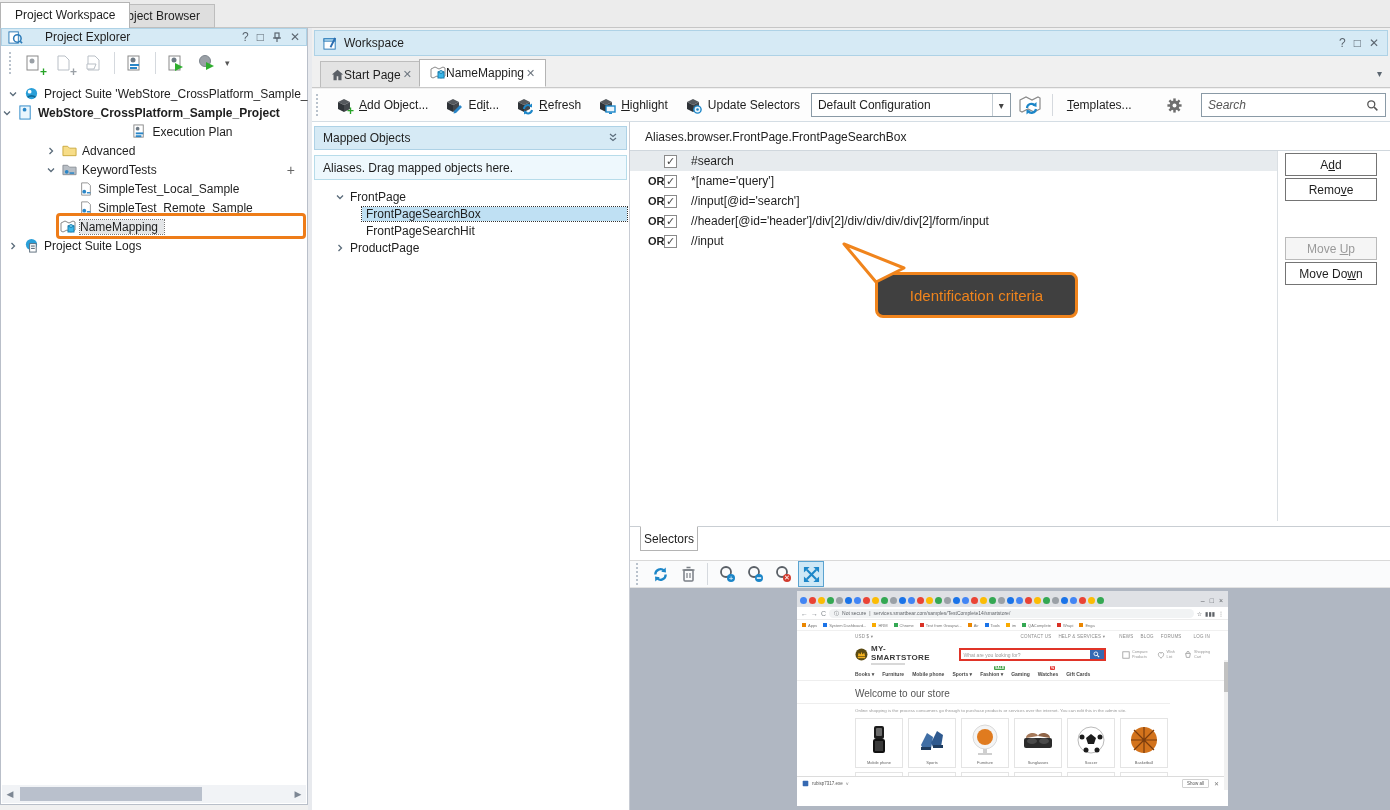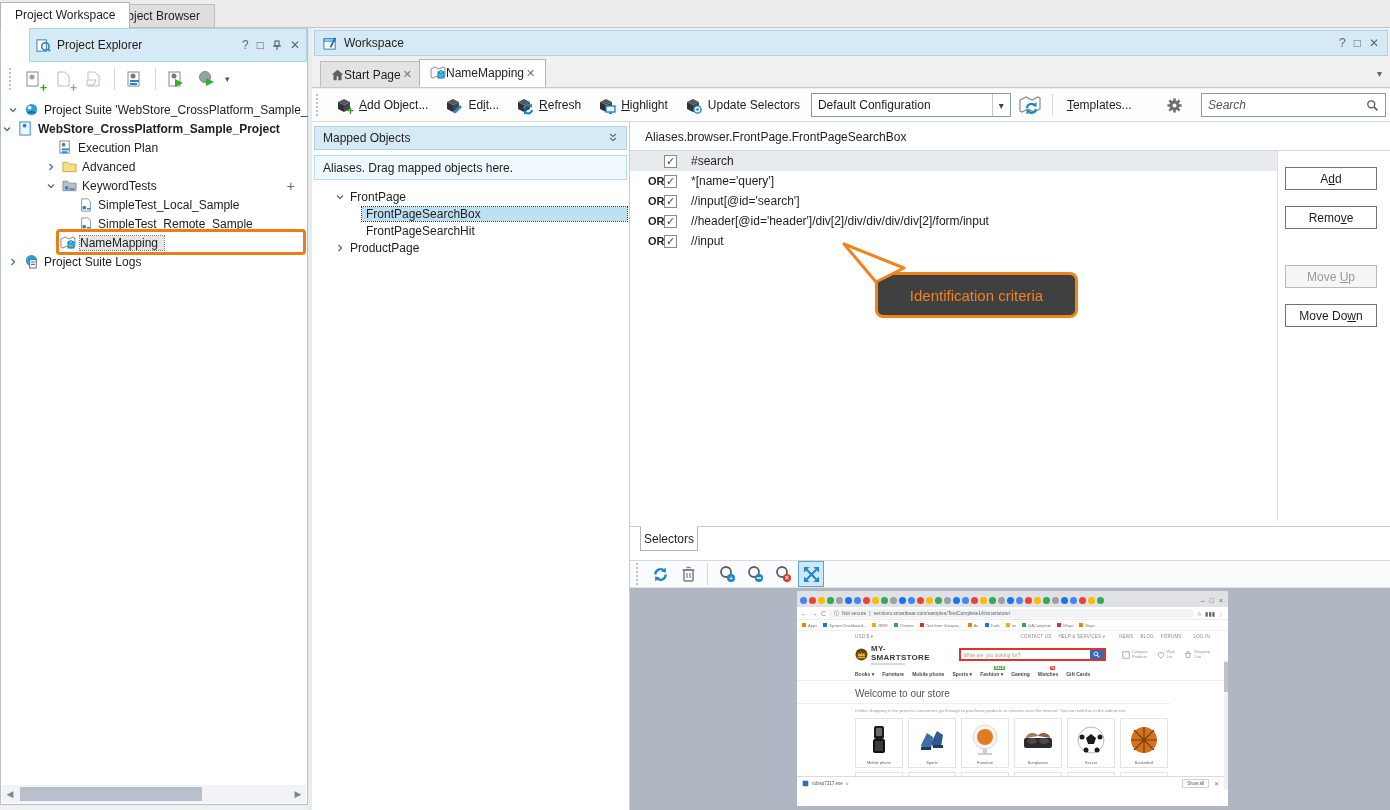--- a/index.html
+++ b/index.html
@@ -7,21 +7,21 @@
   body { font-family:"Liberation Sans", sans-serif; font-size:12px; color:#1e1e1e; background:#f0f0f0; position:relative; }
 
   
   .top-tabs { position:absolute; left:0; top:0; width:1390px; height:28px; background:#ececec; border-bottom:1px solid #c6c6c6; }
   .ttab { position:absolute; top:2px; height:26px; line-height:25px; padding:0 14px; font-size:12px; }
   .ttab.active { background:#fff; border:1px solid #b4b4b4; border-bottom:none; z-index:2; }
   .ttab.inactive { background:#dedede; border:1px solid #bdbdbd; top:4px; height:24px; line-height:23px; }
 
   
   .pe-panel { position:absolute; left:0; top:28px; width:308px; height:777px; background:#fff; border:1px solid #b9bfc9; border-top:none; }
-  .panel-header { height:34px; background:#d6eaf5; border:1px solid #aed2e6; display:flex; align-items:center; padding:0 6px; gap:6px;margin-left:28px; }
+  .panel-header { height:18px; background:#d6eaf5; border:1px solid #aed2e6; display:flex; align-items:center; padding:0 6px; gap:22px; }
   .panel-header .ph-title { flex:1; font-size:12px; }
   .winbtns { display:flex; gap:8px; color:#5c6670; font-size:12px; align-items:center; }
   .winbtns span { cursor:default; }
 
   .pe-toolbar { height:34px; display:flex; align-items:center; gap:4px; padding:0 4px 0 8px; background:#fff; }
   .grip { width:4px; height:22px; border-left:2px dotted #b9c2cc; margin-right:4px; }
   .tbicon { width:26px; height:26px; display:flex; align-items:center; justify-content:center; position:relative; }
   .tbsep { width:1px; height:22px; background:#d5d9de; margin:0 3px; }
   .badge { position:absolute; right:0; bottom:-1px; font-weight:bold; font-size:12px; line-height:10px; }
   .badge.green { color:#27a427; }
@@ -79,21 +79,21 @@
   .sel-title { position:absolute; left:15px; top:8px; font-size:12px; }
   .sel-hline-top { position:absolute; left:0; top:28px; width:760px; height:1px; background:#d0d7dd; }
   .sel-list { position:absolute; left:0; top:29px; width:647px; }
   .sel-row { height:20px; display:flex; align-items:center; }
   .sel-row.hl { background:#e7ebee; }
   .sel-row .or { width:34px; padding-left:18px; font-weight:bold; font-size:11px; }
   .sel-row .cb { width:13px; height:13px; border:1px solid #8a8a8a; background:#fff; font-size:11px; line-height:11px; text-align:center; color:#444; margin-right:14px; }
   .sel-row .sval { font-size:12px; }
   .sel-vline { position:absolute; left:647px; top:29px; width:1px; height:370px; background:#dadfe3; }
   .sel-btns { position:absolute; left:655px; top:29px; width:105px; }
-  .btn { display:block; width:92px; height:23px; margin:16px 0 0 0; background:#fff; border:1px solid #747474; font-size:12px; font-family:"Liberation Sans",sans-serif; color:#1e1e1e; }
+  .btn { display:block; width:92px; height:23px; margin:2px 0 0 0; background:#fff; border:1px solid #747474; font-size:12px; font-family:"Liberation Sans",sans-serif; color:#1e1e1e; }
   .btn.disabled { background:#f5f5f5; border-color:#bababa; color:#9a9a9a; }
   .btn.gap { margin-top:36px; }
 
   .callout { position:absolute; left:245px; top:150px; width:203px; height:46px; border:3px solid #f0841c; border-radius:8px; background:#404040; display:flex; align-items:center; justify-content:center; color:#f0841c; font-size:15px; z-index:3; }
   .callout-tail { position:absolute; left:212px; top:120px; z-index:4; }
 
   .sel-hline-bot { position:absolute; left:0; top:404px; width:760px; height:1px; background:#c9ced3; }
   .selectors-tab { position:absolute; left:10px; top:404px; width:58px; height:25px; background:#fff; border:1px solid #b4b4b4; border-top:1px solid #fff; display:flex; align-items:center; justify-content:center; font-size:12px; }
 
   
@@ -265,21 +265,21 @@
             </svg>
           </span>
         <span class="ticon">
             <svg width="15" height="15" viewBox="0 0 16 16">
               <rect x="2" y="1" width="11" height="14" fill="#eaf6fd" stroke="#2a86c7"></rect>
               <circle cx="7" cy="5" r="2" fill="#2a86c7"></circle>
             </svg>
           </span>
         <span class="tlabel bold">WebStore_CrossPlatform_Sample_Project</span>
       </div>
-      <div class="trow" style="padding-left:56px;">
+      <div class="trow" style="padding-left:56px;justify-content:center;">
         <span class="ticon">
             <svg width="15" height="15" viewBox="0 0 16 16">
               <rect x="2" y="1" width="10" height="13" fill="#fff" stroke="#8a8a8a"></rect>
               <circle cx="6" cy="5" r="2" fill="#6e7a85"></circle>
               <rect x="4" y="9" width="8" height="2" fill="#2a86c7"></rect>
               <rect x="4" y="12" width="6" height="2" fill="#2a86c7"></rect>
             </svg>
           </span>
         <span class="tlabel">Execution Plan</span>
       </div>

